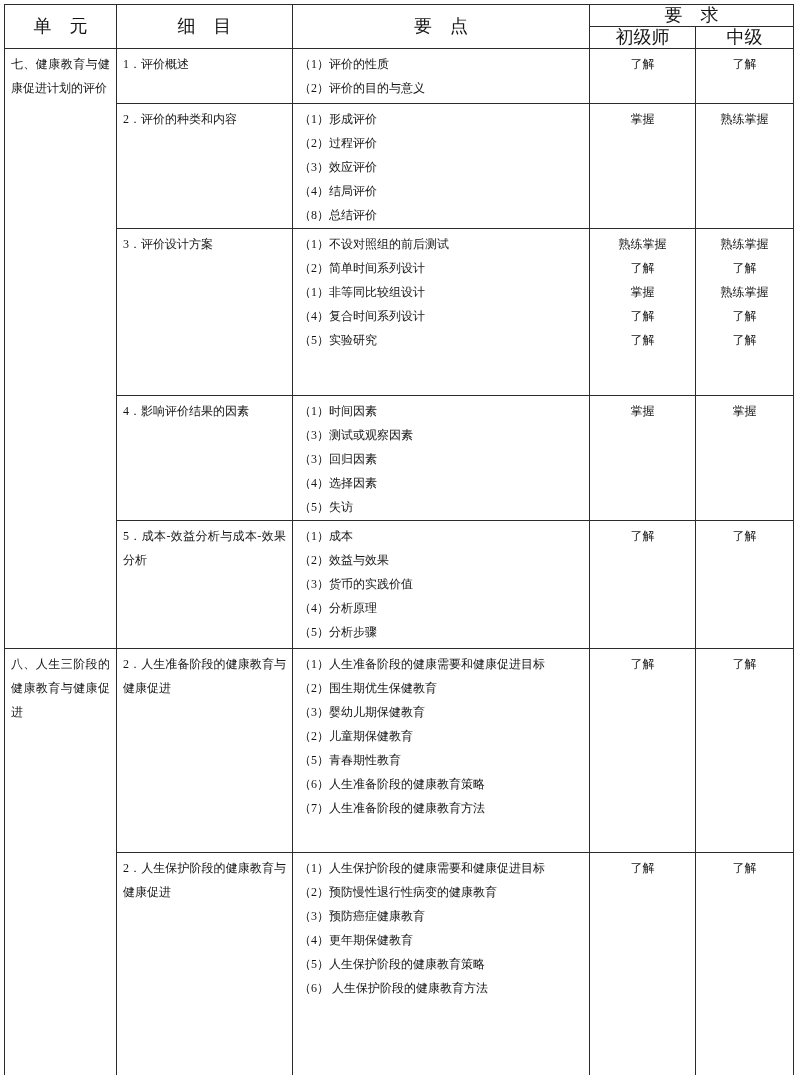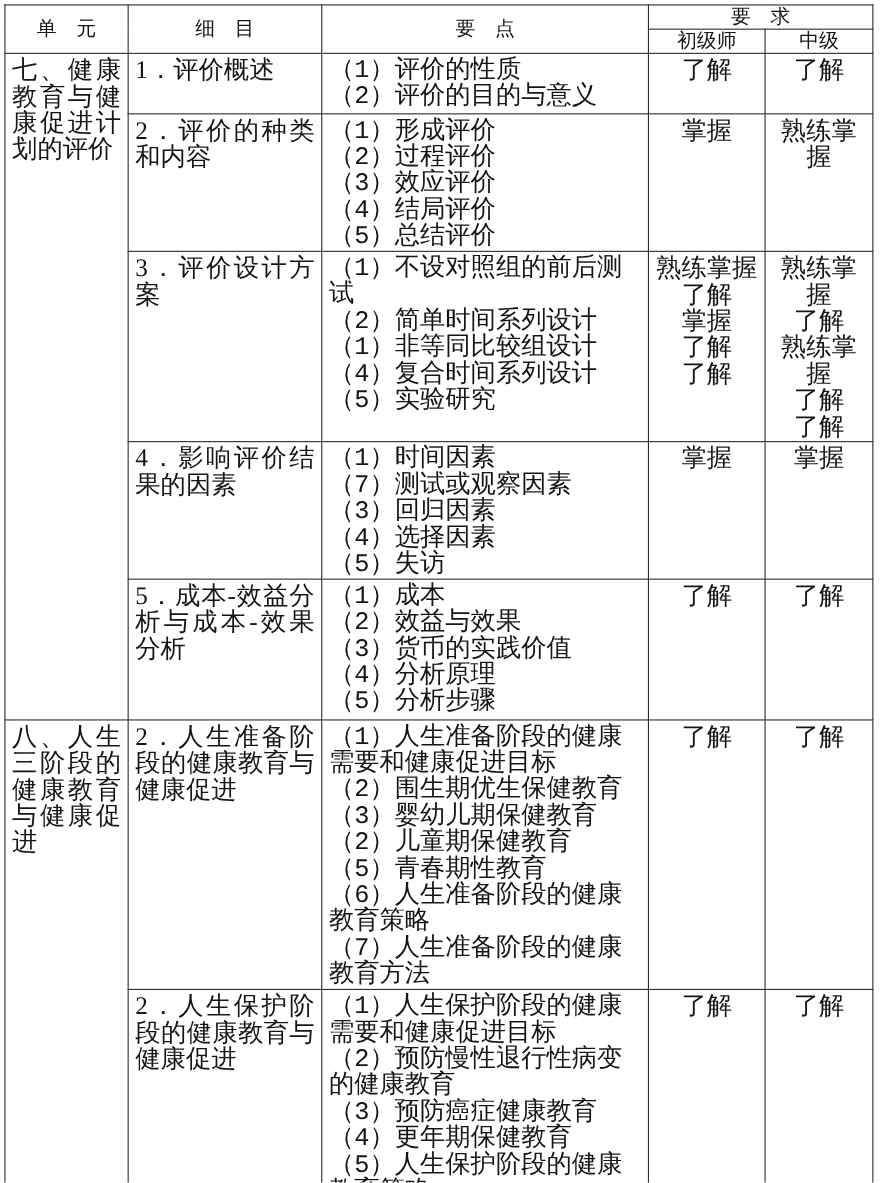--- a/index.html
+++ b/index.html
@@ -21,37 +21,37 @@
     border: 1.6px solid #2b2b2b;
   }
   table.syllabus th {
     font-weight: normal;
     font-size: 18px;
     text-align: center;
     padding: 0;
     line-height: 21px;
   }
   table.syllabus td {
-    font-size: 23px;
+    font-size: 12px;
     line-height: 24px;
     vertical-align: top;
     padding: 3px 6px 1px 6px;
   }
   td.unit-cell {
     text-align: justify;
     text-justify: inter-character;
     padding: 3px 8px 1px 20px;
   }
   td.detail-cell {
     text-align: justify;
     text-justify: inter-character;
     padding-left: 7px;
     padding-right: 7px;
   }
-  td.points-cell { padding-left: 3px; padding-right: 5px; font-family: Liberation Mono, monospace; }
+  td.points-cell { padding-left: 3px; padding-right: 5px; }
   .point-line { margin: 0; }
   td.req-cell {
     text-align: center;
     vertical-align: middle;
     padding: 0 2px;
   }
   td.req-lines-cell {
     text-align: center;
     vertical-align: top;
     padding: 3px 2px 1px 2px;
@@ -104,27 +104,27 @@
         <td class="req-cell">了解</td>
       </tr>
 
       <tr style="height:121px">
         <td class="detail-cell">2．评价的种类和内容</td>
         <td class="points-cell">
           <div class="point-line">（1）形成评价</div>
           <div class="point-line">（2）过程评价</div>
           <div class="point-line">（3）效应评价</div>
           <div class="point-line">（4）结局评价</div>
-          <div class="point-line">（5）总结评价</div>
+          <div class="point-line">（8）总结评价</div>
         </td>
         <td class="req-cell">掌握</td>
         <td class="req-cell">熟练掌握</td>
       </tr>
 
-      <tr style="height:134px">
+      <tr style="height:167px">
         <td class="detail-cell">3．评价设计方案</td>
         <td class="points-cell">
           <div class="point-line">（1）不设对照组的前后测试</div>
           <div class="point-line">（2）简单时间系列设计</div>
           <div class="point-line">（1）非等同比较组设计</div>
           <div class="point-line">（4）复合时间系列设计</div>
           <div class="point-line">（5）实验研究</div>
         </td>
         <td class="req-lines-cell">
           <div class="req-line">熟练掌握</div>
@@ -139,21 +139,21 @@
           <div class="req-line">熟练掌握</div>
           <div class="req-line">了解</div>
           <div class="req-line">了解</div>
         </td>
       </tr>
 
       <tr style="height:119px">
         <td class="detail-cell">4．影响评价结果的因素</td>
         <td class="points-cell">
           <div class="point-line">（1）时间因素</div>
-          <div class="point-line">（7）测试或观察因素</div>
+          <div class="point-line">（3）测试或观察因素</div>
           <div class="point-line">（3）回归因素</div>
           <div class="point-line">（4）选择因素</div>
           <div class="point-line">（5）失访</div>
         </td>
         <td class="req-cell">掌握</td>
         <td class="req-cell">掌握</td>
       </tr>
 
       <tr style="height:128px">
         <td class="detail-cell">5．成本-效益分析与成本-效果分析</td>

